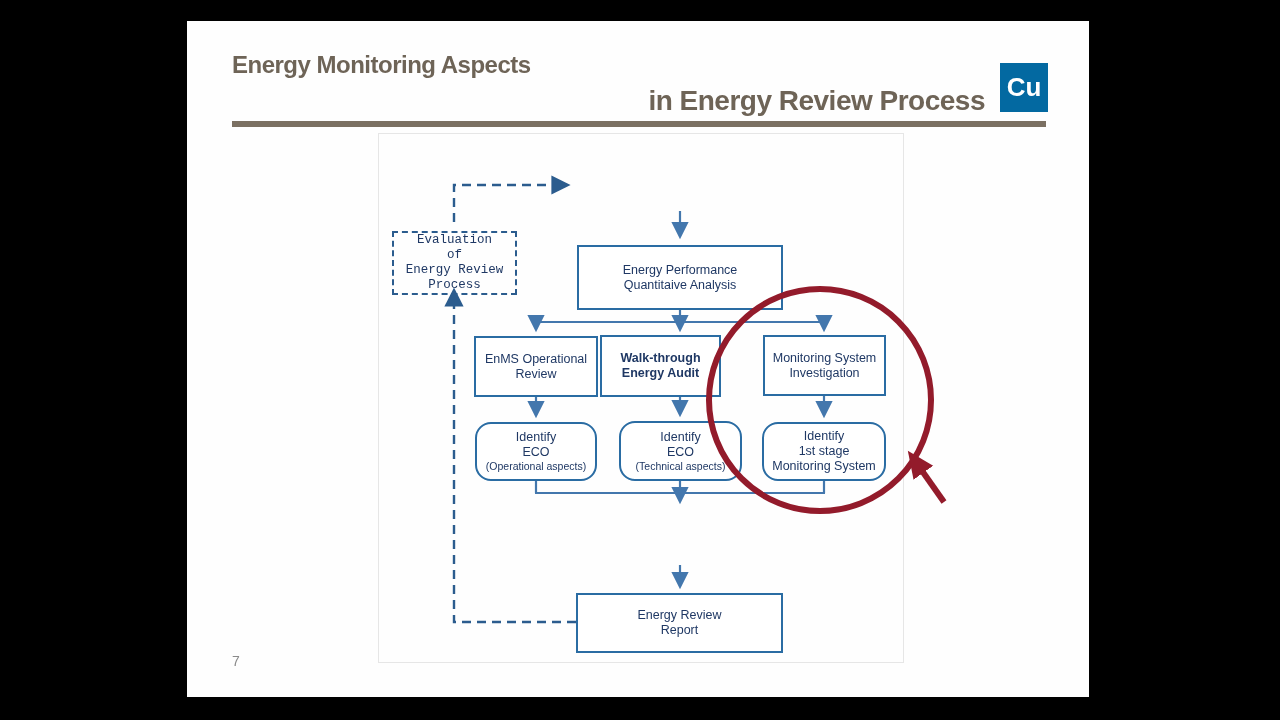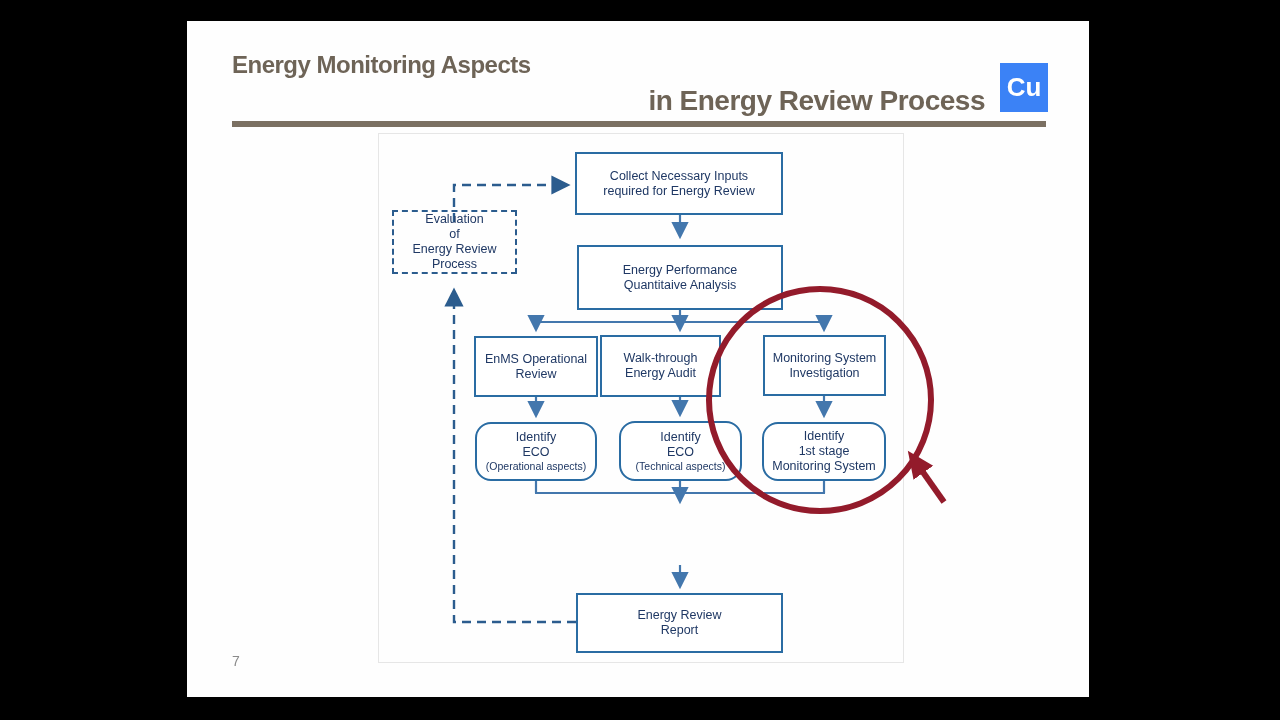--- a/index.html
+++ b/index.html
@@ -5,49 +5,49 @@
   html,body{margin:0;padding:0;background:#000;width:1280px;height:720px;overflow:hidden;
             font-family:"Liberation Sans",sans-serif;}
   #frame{position:relative;width:1280px;height:720px;background:#000;}
   #slide{position:absolute;left:187px;top:21px;width:902px;height:676px;background:#fefefe;}
 
   
   .title1{position:absolute;left:45px;top:30px;font-size:24px;font-weight:bold;color:#6e6457;
           letter-spacing:-0.5px;white-space:nowrap;}
   .title2{position:absolute;right:104px;top:64px;font-size:28px;font-weight:bold;color:#6e6457;
           letter-spacing:-0.5px;white-space:nowrap;}
-  .cu-box{position:absolute;left:813px;top:42px;width:48px;height:49px;background:#3b82f6;
+  .cu-box{position:absolute;left:813px;top:42px;width:48px;height:49px;background:#0369a1;
           color:#fff;font-size:26px;font-weight:bold;display:flex;align-items:center;justify-content:center;}
   .rule{position:absolute;left:45px;top:100px;width:814px;height:6px;background:#7b7062;}
   .page-num{position:absolute;left:45px;top:632px;font-size:14px;color:#8a8a8a;}
 
   
   .diagram-border{position:absolute;left:191px;top:112px;width:524px;height:528px;
                   border:1px solid #e6e6e6;}
   svg.layer{position:absolute;left:0;top:0;pointer-events:none;}
 
   .node{position:absolute;background:#fff;border:2px solid #2a6ca3;color:#1f3864;
         display:flex;flex-direction:column;align-items:center;justify-content:center;
         text-align:center;font-size:12.5px;line-height:15px;white-space:pre-line;}
   .node.rounded{border-radius:16px;}
   .node .sub{font-size:10.5px;line-height:13px;white-space:pre-line;}
   .node.dashed{border:2px dashed #2b5c8e;background:transparent;}
 
   
   .n-collect    {left:388px;top:131px;width:204px;height:59px;}
   .n-perf       {left:390px;top:224px;width:202px;height:61px;text-align:center;}
   .n-enms       {left:287px;top:315px;width:120px;height:57px;}
-  .n-walk       {left:413px;top:314px;width:117px;height:58px;}
+  .n-walk       {left:413px;top:314px;width:117px;height:58px;font-weight:bold;}
   .n-moninv     {left:576px;top:314px;width:119px;height:57px;}
   .n-ecoop      {left:288px;top:401px;width:118px;height:55px;}
   .n-ecotech    {left:432px;top:400px;width:119px;height:56px;}
   .n-idstage    {left:575px;top:401px;width:120px;height:55px;}
   .n-action     {left:389px;top:487px;width:203px;height:56px;}
   .n-report     {left:389px;top:572px;width:203px;height:56px;}
-  .n-eval       {left:205px;top:189px;width:121px;height:60px;}
+  .n-eval       {left:205px;top:210px;width:121px;height:60px;font-family:Liberation Mono, monospace;}
 
   
   .annotation{position:absolute;left:637px;top:488px;width:258px;text-align:center;color:#9d1428;}
   .annotation .big{font-size:19.5px;font-weight:bold;line-height:23.5px;white-space:pre-line;
                    letter-spacing:-0.3px;}
   .annotation .small{margin-top:3px;font-size:14.5px;font-weight:bold;line-height:16px;white-space:pre-line;}
 </style>
 </head>
 <body>
 
@@ -89,22 +89,20 @@
         <path d="M493,472 V480" marker-end="url(#ab)"></path>
         <path d="M493,544 V565" marker-end="url(#ab)"></path>
       </g>
 
       <g stroke="#2b5c8e" stroke-width="2.4" fill="none" stroke-dasharray="9 6">
         <path d="M389,601 L267,601 L267,270" marker-end="url(#ad)"></path>
         <path d="M267,201 L267,164 L380,164" marker-end="url(#ad)"></path>
       </g>
     </svg>
 
-    <div class="node n-collect">Collect Necessary Inputs
-required for Energy Review</div>
     <div class="node n-perf">Energy Performance
 Quantitaive Analysis</div>
     <div class="node n-enms">EnMS Operational
 Review</div>
     <div class="node n-walk">Walk-through
 Energy Audit</div>
     <div class="node n-moninv">Monitoring System
 Investigation</div>
 
     <div class="node rounded n-ecoop">

